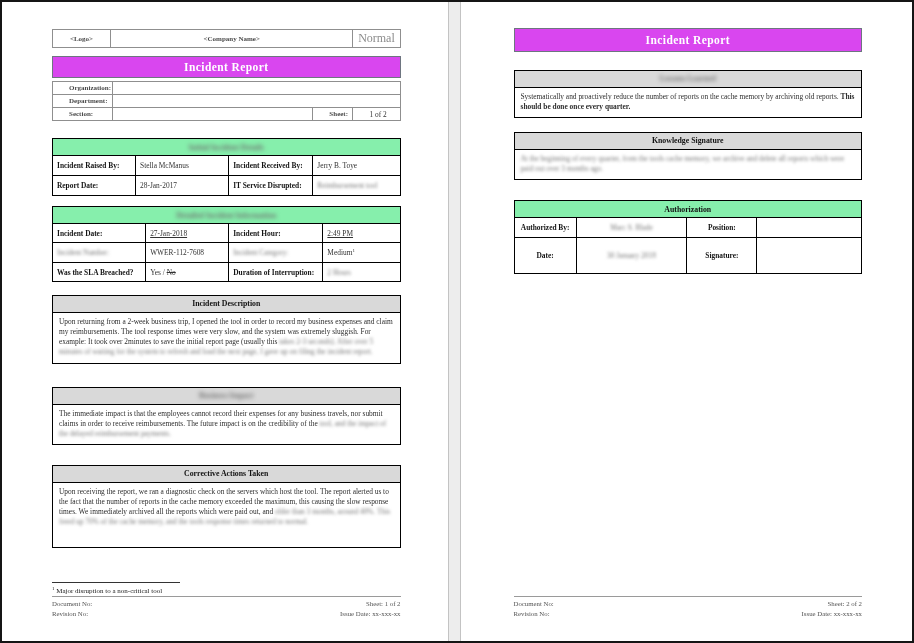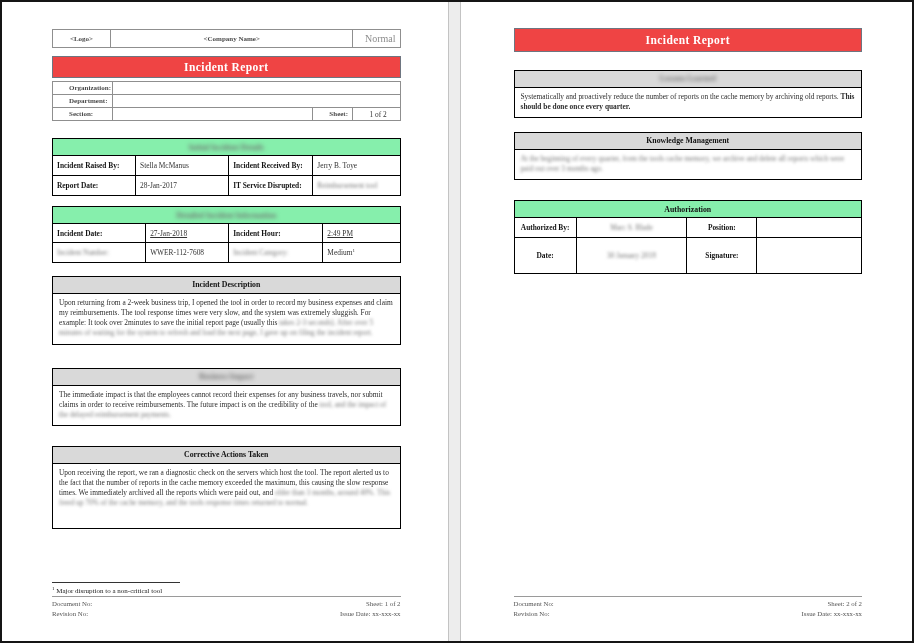--- a/index.html
+++ b/index.html
@@ -15,38 +15,38 @@
   }
   .page { position: relative; flex: 1 1 0; background: #fff; overflow: hidden; }
   .page.p1 { padding: 0 47px 0 50px; }
   .page.p2 { padding: 0 50px 0 53px; }
   .gutter {
     flex: 0 0 13px; background: #ededed;
     border-left: 1px solid #c3c3c3; border-right: 1px solid #c3c3c3;
   }
 
   .banner {
-    background: #ef4444; border: 1px solid #6e7580;
+    background: #d946ef; border: 1px solid #6e7580;
     color: #ffffff; font-weight: bold; text-align: center;
     font-size: 11.5px; height: 22px; line-height: 20px; letter-spacing: .4px;
   }
   .p2 .banner { height: 24px; line-height: 22px; margin-top: 26px; }
 
   table { width: 100%; border-collapse: collapse; table-layout: fixed; }
   td { padding: 1px 4px; font-size: 7.4px; color: #333; vertical-align: middle; overflow: hidden; white-space: nowrap; }
   .tbl-gray td { border: 1px solid #8f8f8f; }
   .tbl-black { border: 1.5px solid #000; }
   .tbl-black td { border: 1px solid #000; }
   .hdr td {
     background: #86efac; text-align: center; font-weight: bold;
     font-size: 7.8px; color: #111; height: 17px; padding: 1px 2px;
   }
   .lbl { font-weight: bold; color: #141414; }
   .glbl { font-weight: bold; color: #4a4a4a; font-size: 7px; }
-  .muted { color: #8c8c8c; text-align: right; font-size: 10px; }
+  .muted { color: #8c8c8c; text-align: center; font-size: 12px; }
   .ctr { text-align: center; }
   .rh td { height: 19px; }
   .rh20 td { height: 20px; }
   .tall td { height: 36px; }
   .orgrow td { height: 13px; padding: 0 16px; }
 
   .section { border: 1.5px solid #000; }
   .section-h {
     background: #d9d9d9; border-bottom: 1px solid #000;
     font-weight: bold; text-align: center; font-size: 7.8px; color: #111;
@@ -183,20 +183,26 @@
         <td><span class="und">27-Jan-2018</span></td>
         <td class="lbl">Incident Hour:</td>
         <td><span class="und">2:49 PM</span></td>
       </tr>
       <tr class="rh20">
         <td><span class="blur">Incident Number:</span></td>
         <td>WWER-112-7608</td>
         <td><span class="blur">Incident Category:</span></td>
         <td><span>Medium</span><sup>1</sup></td>
       </tr>
+      <tr class="rh">
+        <td class="lbl">Was the SLA Breached?</td>
+        <td><span>Yes / </span><s>No</s></td>
+        <td class="lbl">Duration of Interruption:</td>
+        <td><span class="blur">2 Hours</span></td>
+      </tr>
     </tbody>
       </table>
 
     <div class="section mt13">
       <div class="section-h">Incident Description</div>
       <div class="section-b b-desc" style="white-space:normal">
         <span>Upon returning from a 2-week business trip, I opened the tool in order to record my business expenses and claim my reimbursements. The tool response times were very slow, and the system was extremely sluggish. For example: It took over 2minutes to save the initial report page (usually this </span><span class="blur">takes 2-3 seconds). After over 5 minutes of waiting for the system to refresh and load the next page, I gave up on filing the incident report.</span>
       </div>
     </div>
 
@@ -238,21 +244,21 @@
     <div class="banner">Incident Report</div>
 
     <div class="section mt18">
       <div class="section-h"><span class="blur-h">Lessons Learned</span></div>
       <div class="section-b b-less" style="white-space:normal">
         <span>Systematically and proactively reduce the number of reports on the cache memory by archiving old reports. </span><span class="bold">This should be done once every quarter.</span>
       </div>
     </div>
 
     <div class="section mt14">
-      <div class="section-h">Knowledge Management</div>
+      <div class="section-h">Knowledge Signature</div>
       <div class="section-b b-know" style="white-space:normal">
         <span class="blur">At the beginning of every quarter, from the tools cache memory, we archive and delete all reports which were paid out over 3 months ago.</span>
       </div>
     </div>
 
     <table class="tbl-black mt20">
       <colgroup>
           <col style="width:62px">
           <col style="width:110px">
           <col style="width:70px">

